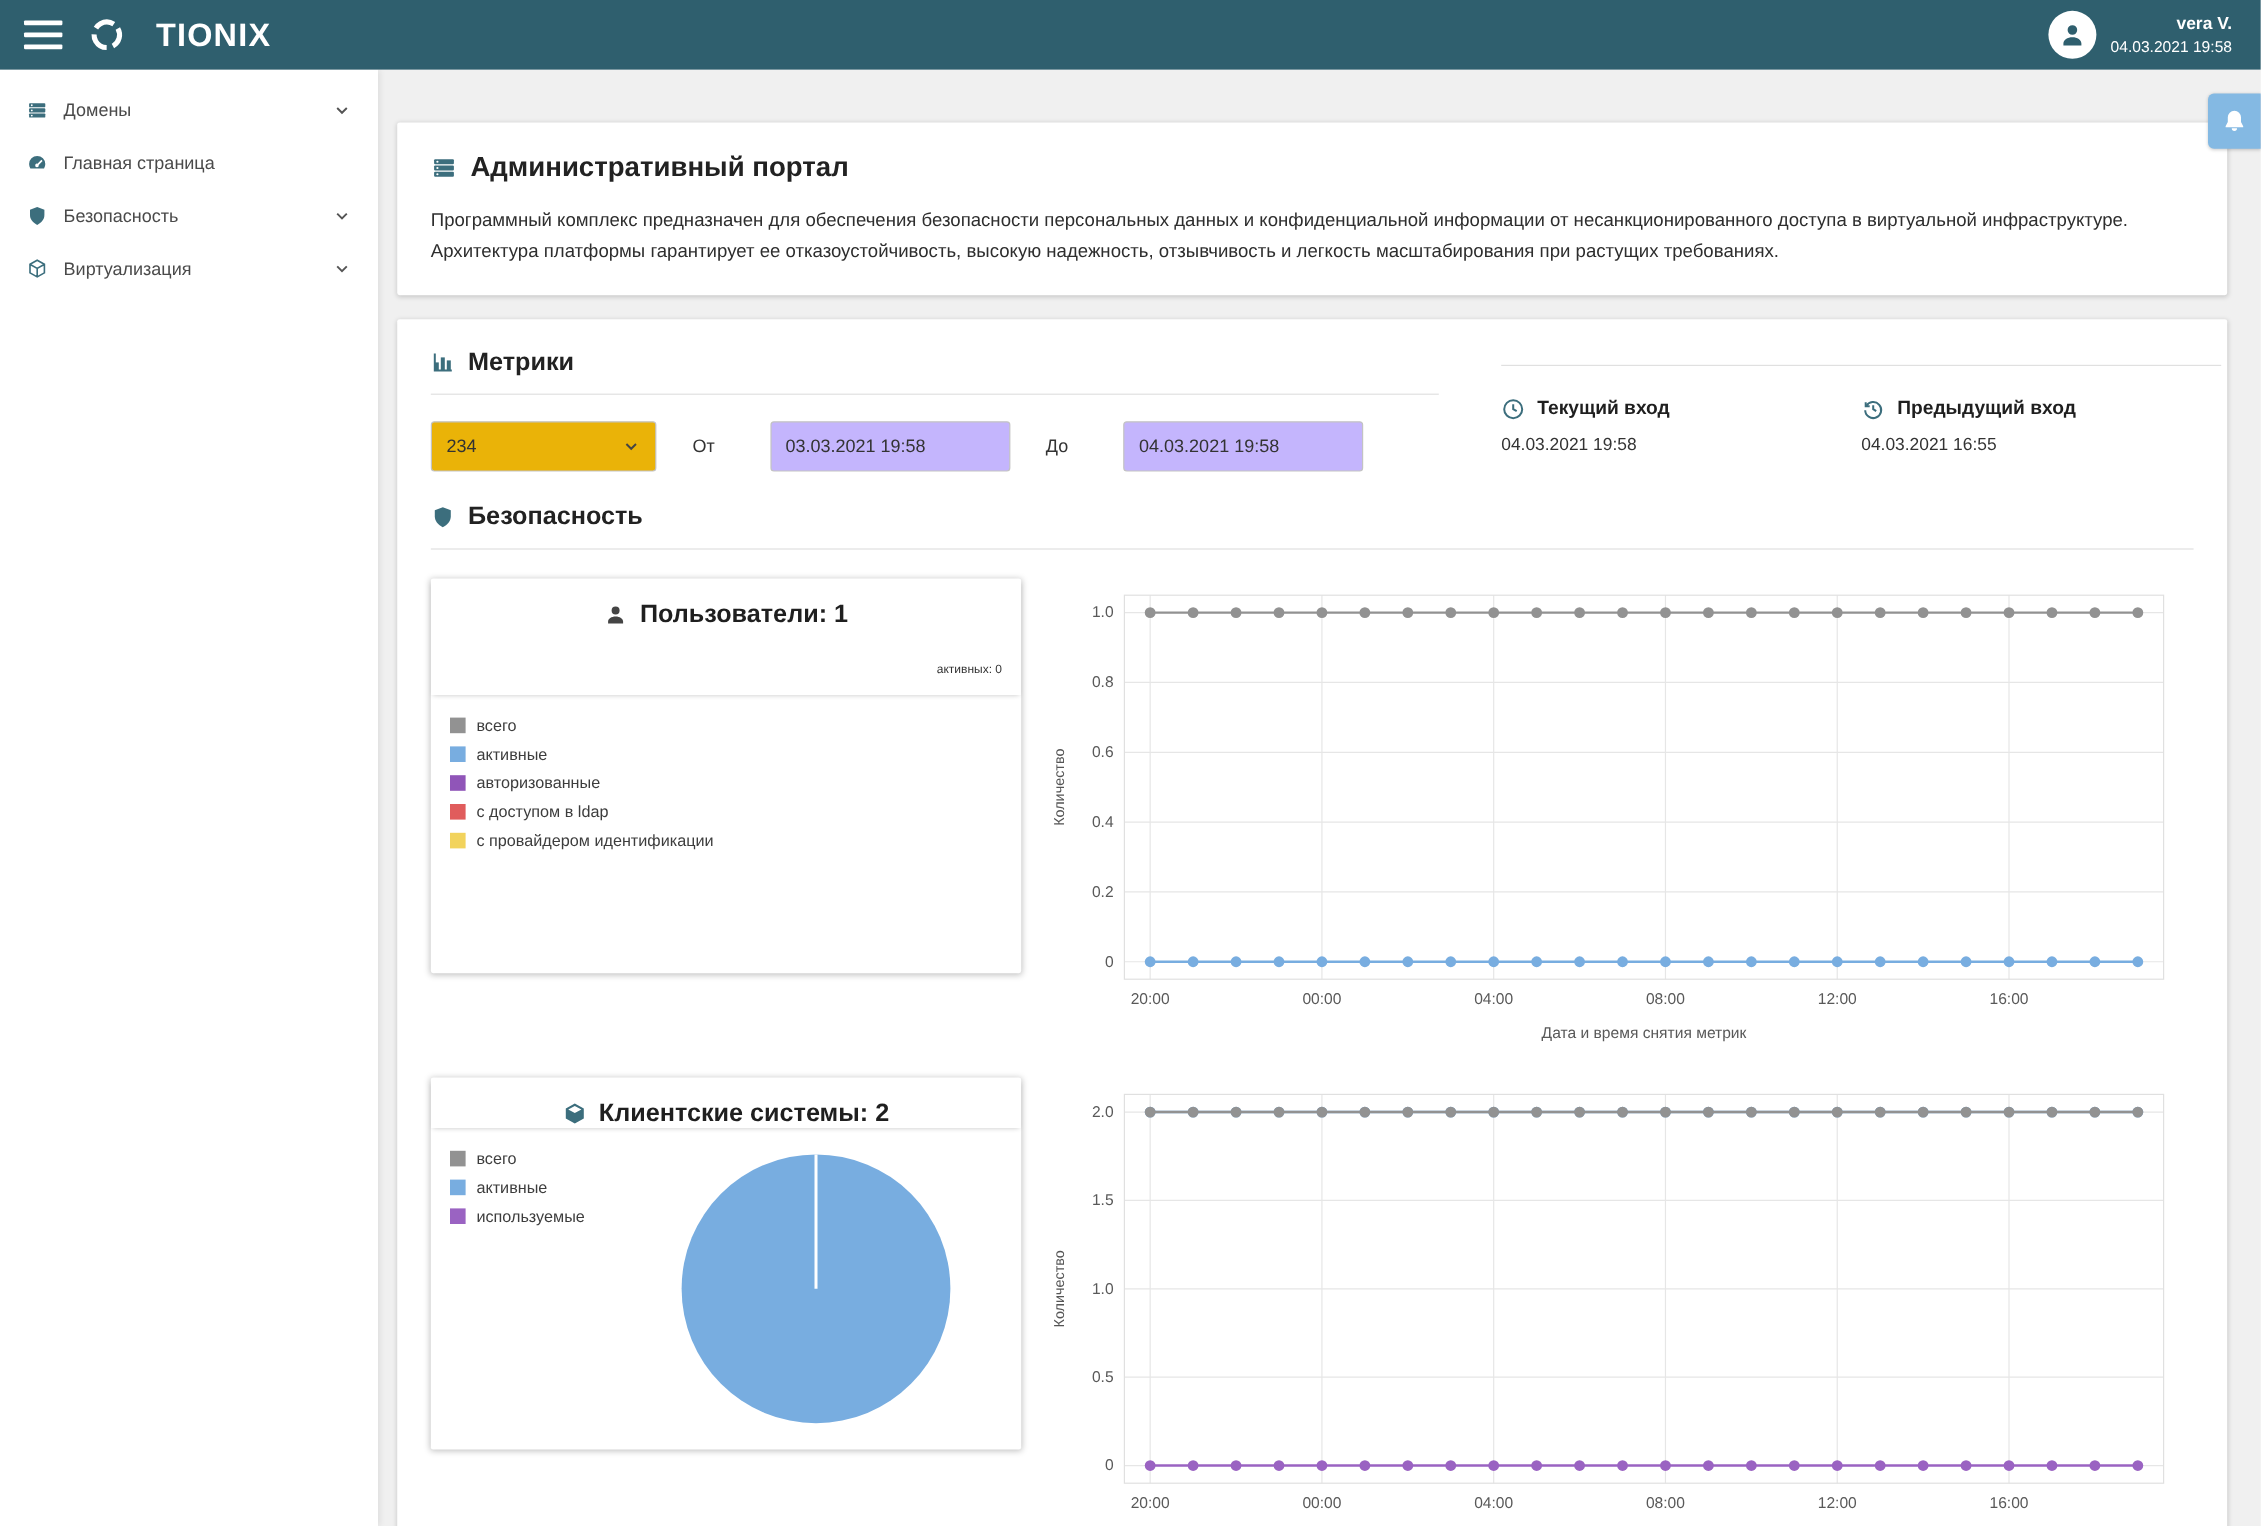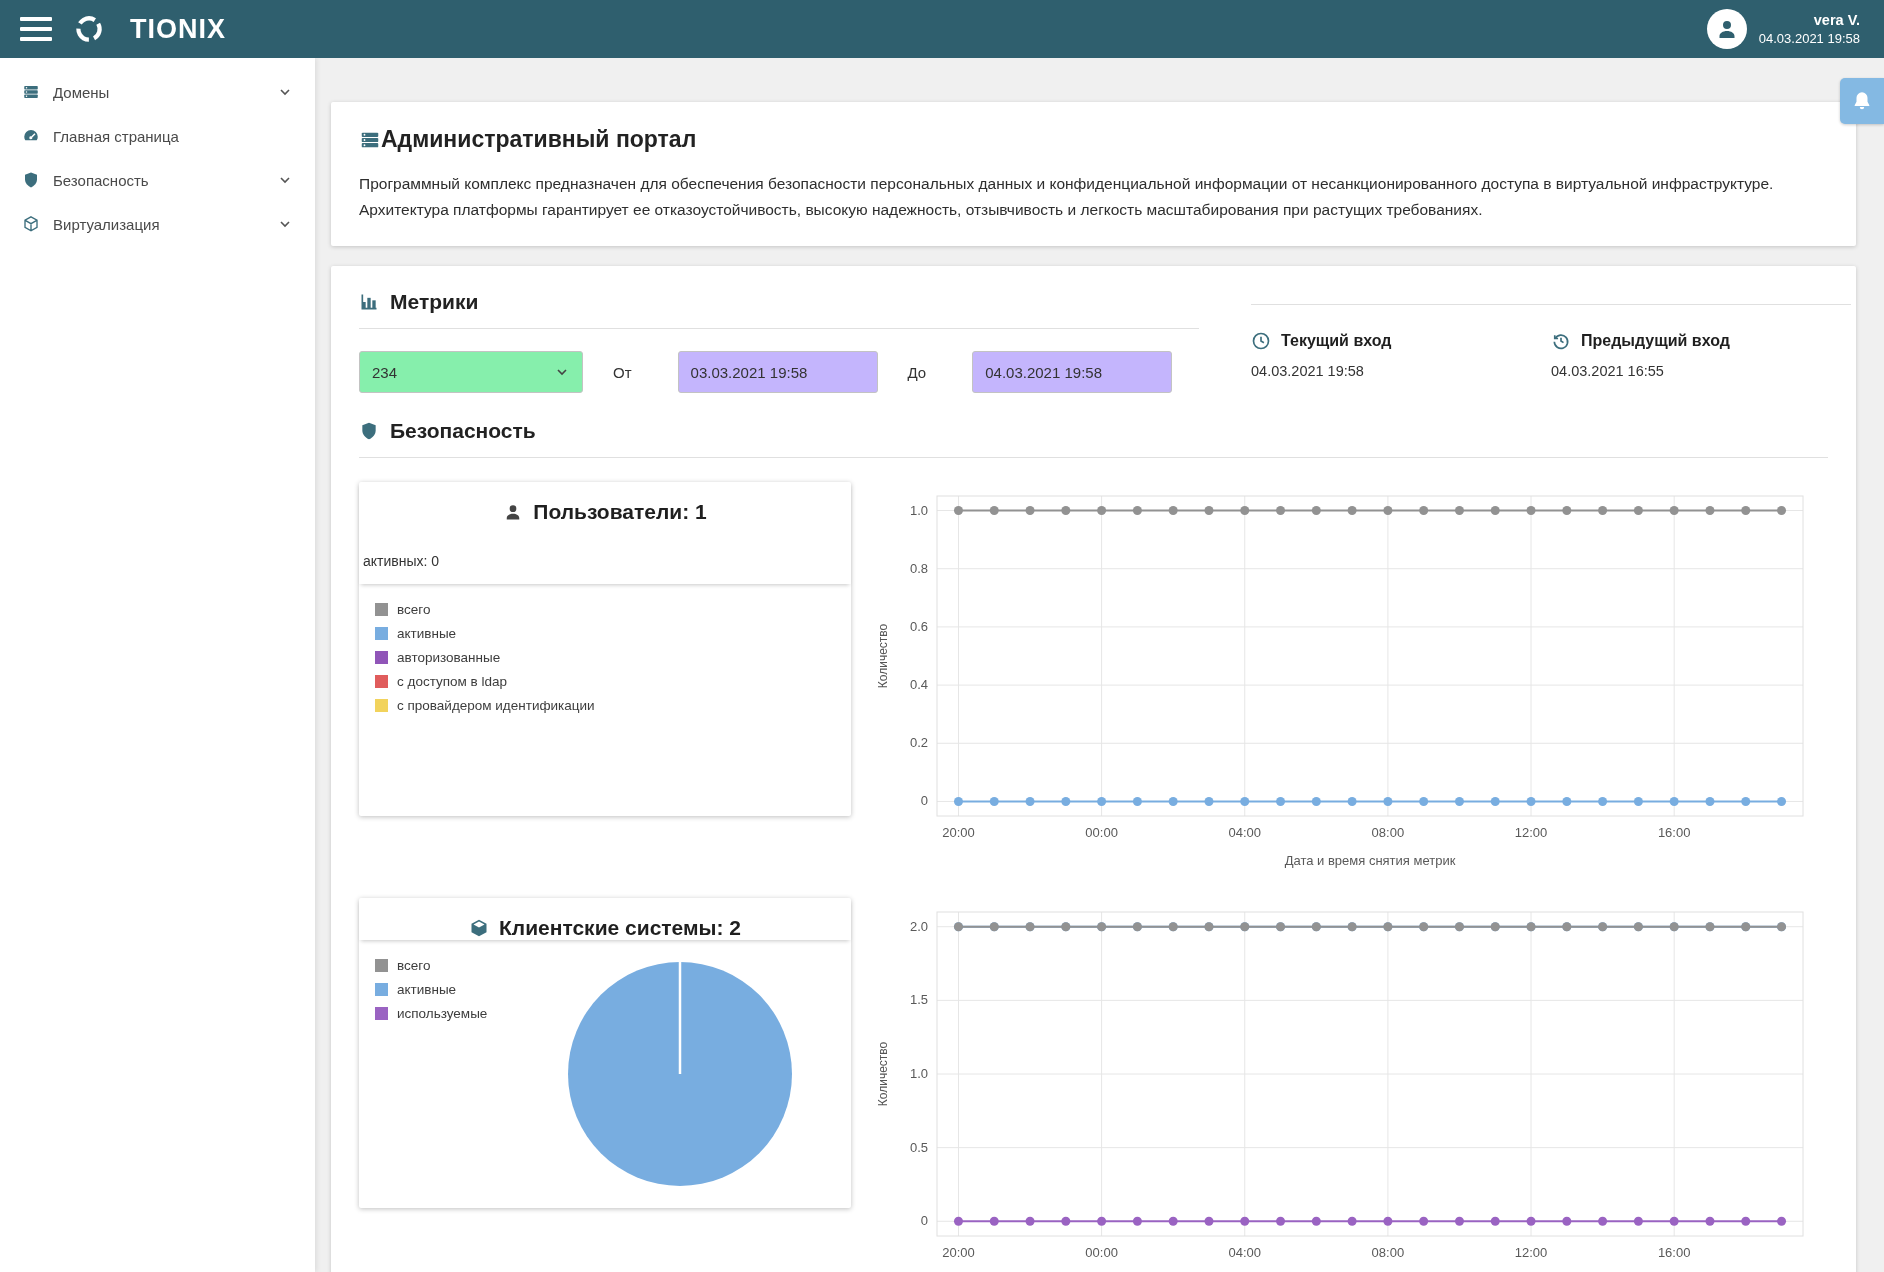--- a/index.html
+++ b/index.html
@@ -37,32 +37,32 @@
   
   .bell-btn {
     position:absolute; top:78px; right:0; width:44px; height:46px;
     background:var(--notif-bg,#84b9e3); border-radius:5px 0 0 5px;
     display:flex; align-items:center; justify-content:center; color:#fff; cursor:pointer; z-index:15;
     box-shadow:0 1px 3px rgba(0,0,0,0.2);
   }
   
   main { position:absolute; left:315px; top:58px; right:0; bottom:0; padding:44px 28px 0 16px; }
   .card { background:#fff; box-shadow:0 1px 4px rgba(0,0,0,0.18); border-radius:2px; padding:24px 28px; margin-bottom:20px; }
-  .card-title { display:flex; align-items:center; color:#3c6e7d; }
+  .card-title { display:flex; align-items:center; gap:11px; color:#3c6e7d; }
   .card-title h1 { font-size:23px; margin:0; color:#222; }
   .portal-desc { font-size:15.5px; line-height:1.65; color:#2e2e2e; margin:18px 0 0; max-width:1470px; }
   .sec-head { display:flex; align-items:center; gap:11px; color:#3c6e7d; }
   .sec-head h2 { font-size:21px; margin:0; color:#222; }
   hr { border:none; border-top:1px solid #e0e0e0; margin:14px 0 0; }
   .top-row { display:flex; gap:52px; }
   .metrics-col { flex:0 0 840px; }
   .user-col { flex:1; }
   .controls { display:flex; align-items:center; margin-top:22px; }
   .select {
-    width:224px; height:42px; border:1px solid #c3c3c3; border-radius:3px; background:#86efac;
+    width:188px; height:42px; border:1px solid #c3c3c3; border-radius:3px; background:#eab308;
     display:flex; align-items:center; justify-content:space-between; padding:0 12px;
     font-size:15px; color:#333; cursor:pointer;
   }
   .select .chev { color:#444; display:inline-flex; }
   .controls label { font-size:15px; color:#333; margin:0 14px 0 30px; }
   .controls input {
     width:200px; height:42px; border:1px solid #c3c3c3; border-radius:3px;
     padding:0 12px; font-size:15px; color:#333; font-family:inherit; background:#c4b5fd;margin-left:32px;
   }
   .logins { display:flex; margin-top:26px; }
@@ -71,21 +71,21 @@
   .login-label .icon { color:#3c6e7d; }
   .login-value { margin-top:12px; font-size:14.5px; color:#333; }
   .security-head { margin-top:26px; }
   .chart-row { display:flex; align-items:flex-start; gap:20px; margin-top:24px; }
   .inner-card { width:492px; background:#fff; box-shadow:0 1px 5px rgba(0,0,0,0.25); border-radius:2px; flex:none; }
   .inner-head { padding-top:18px; box-shadow:0 3px 4px -2px rgba(0,0,0,0.22); position:relative; }
   .inner-title { display:flex; align-items:center; justify-content:center; gap:10px; font-size:21px; font-weight:bold; color:#1f1f1f; }
   .inner-title .icon { color:#444; }
   .inner-title .icon.teal { color:#3c6e7d; }
   .stats { display:flex; margin-top:16px; }
-  .stat { flex:1; text-align:left; padding:13px 4px 15px; font-size:14px; color:#333; }
+  .stat { flex:1; text-align:right; padding:13px 16px 15px; font-size:10px; color:#333; }
   .stat + .stat { border-left:1px solid #ddd; }
   .inner-body { padding:18px 16px; }
   .users-body { min-height:232px; }
   .sys-body { display:flex; align-items:flex-start; min-height:248px; }
   .legend { list-style:none; margin:0; padding:0; font-size:13.5px; color:#3d3d3d; }
   .legend li { display:flex; align-items:center; gap:9px; margin-bottom:9px; }
   .swatch { width:13px; height:13px; display:inline-block; flex:none; }
   .legend-col { width:150px; }
   .pie-wrap { flex:1; display:flex; justify-content:center; }
   .chart-svg { display:block; background:#fff; }

